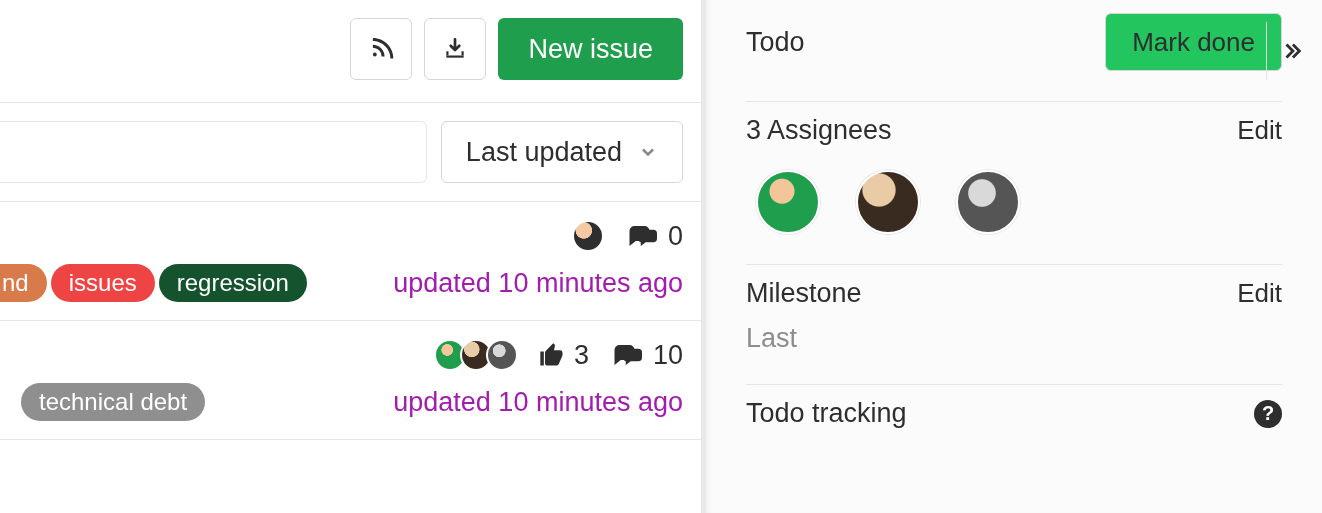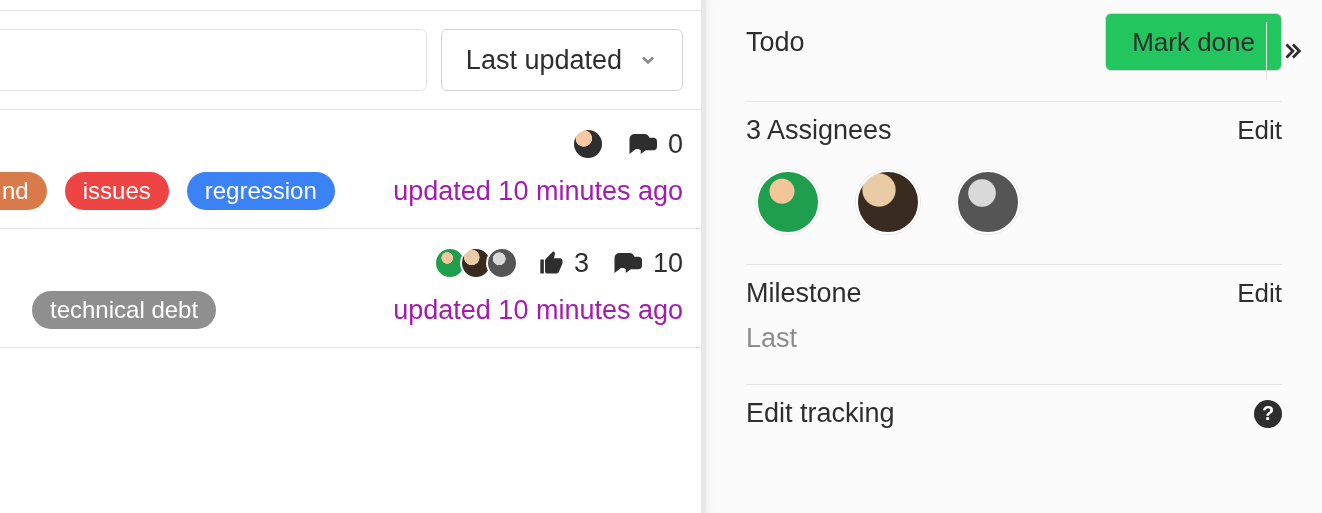--- a/index.html
+++ b/index.html
@@ -21,21 +21,21 @@
   .avatar-stack .avatar { margin-left: -6px; }
   .avatar-stack .avatar:first-child { margin-left: 0; }
   .avatar { width: 32px; height: 32px; border-radius: 50%; border: 2px solid #fff; display: inline-block; }
   .av-a { background: radial-gradient(circle at 35% 30%, #f5c9a3 30%, #2e2e2e 32%); border-color:#fff; }
   .av-b { background: radial-gradient(circle at 35% 30%, #e9cba6 28%, #3a2b20 30%); }
   .av-c { background: radial-gradient(circle at 40% 35%, #d9d9d9 25%, #555 27%); }
   .av-green { background: radial-gradient(circle at 40% 32%, #f3c69a 22%, #1f9e4e 24%); }
   .chat-icon { width: 36px; height: 30px; }
   .metric { display: flex; align-items: center; gap: 8px; font-weight: 500; }
   .issue-meta-bottom { display: flex; justify-content: flex-end; align-items: center; gap: 18px; margin-top: 8px; }
-  .labels { display: flex; gap: 18px; flex: 1; justify-content: flex-start; align-items: flex-start; padding-left: 0; overflow: hidden; }
+  .labels { display: flex; gap: 4px; flex: 1; justify-content: flex-start; align-items: flex-start; padding-left: 0; overflow: hidden; }
   .label { display: inline-flex; align-items: center; height: 38px; padding: 0 18px; border-radius: 19px; color: #fff; font-size: 24px; font-weight: 500; white-space: nowrap; }
   .label.partial-left { border-top-left-radius: 0; border-bottom-left-radius: 0; padding-left: 4px; margin-left: -2px; }
   .updated-text { font-size: 27px; color: #a21caf; }
 
   .sidebar { flex: 1; background: #fbfbfb; border-left: 4px solid #e9e9e9; box-shadow: inset 6px 0 8px -6px rgba(0,0,0,0.08); padding: 0 40px; position: relative; }
   .sb-block { border-bottom: 1px solid #e5e5e5; padding: 13px 0 30px; }
   .sb-block.no-border { border-bottom: none; }
   .sb-row { display: flex; justify-content: space-between; align-items: center; }
   .sb-title { font-size: 27px; color: #2e2e2e; font-weight: 400; }
   .sb-title.light { font-weight: 400; }
@@ -47,20 +47,35 @@
   .assignee-avatars .avatar { width: 64px; height: 64px; border: 2px solid #fff; box-shadow: 0 0 0 1px rgba(0,0,0,0.08); }
   .none-text { font-size: 27px; color: #8d8d8d; margin-top: 14px; }
   .help-icon { width: 28px; height: 28px; border-radius: 50%; background: #2e2e2e; color: #fff; display: inline-flex; align-items: center; justify-content: center; font-size: 20px; font-weight: 700; cursor: pointer; }
 </style>
 </head>
 <body>
 
 <div class="page">
   <div class="main">
 
+    <div class="actions-row">
+      <button class="icon-btn">
+        <svg viewBox="0 0 24 24" fill="currentColor">
+            <path d="M6 18a2 2 0 1 0 0 4 2 2 0 0 0 0-4zM4 10v3a9 9 0 0 1 9 9h3c0-6.63-5.37-12-12-12zm0-7v3c9.94 0 18 8.06 18 18h3C25 12.4 15.6 3 4 3z" transform="scale(0.9) translate(1 -1)"></path>
+          </svg>
+      </button>
+      <button class="icon-btn">
+        <svg viewBox="0 0 24 24" fill="currentColor">
+            <path d="M12 3v10m0 0l-4-4m4 4l4-4" stroke="currentColor" stroke-width="2.5" fill="none" stroke-linecap="round"></path>
+            <path d="M4 18h16v2H4z"></path>
+            <path d="M4 14h2v4H4zM18 14h2v4h-2z"></path>
+          </svg>
+      </button>
+      <button class="new-issue-btn">New issue</button>
+    </div>
 
     <div class="filter-row">
       <div class="search-box"></div>
       <button class="sort-btn">
         <span>Last updated</span>
         <svg viewBox="0 0 24 24" fill="none" stroke="currentColor" stroke-width="3">
             <path d="M6 9l6 6 6-6"></path>
           </svg>
       </button>
     </div>
@@ -75,21 +90,21 @@
                 <path d="M4 4h12a4 4 0 0 1 4 4v4a4 4 0 0 1-4 4H9l-5 4v-4a4 4 0 0 1 0-0V8a4 4 0 0 1 4-4z" transform="translate(-2 0)"></path>
                 <path d="M8 6h12a3 3 0 0 1 3 3v4a3 3 0 0 1-3 3h-6l-4 3v-3a3 3 0 0 1-2-3V9a3 3 0 0 1 0-3z" transform="translate(1 1)"></path>
               </svg>
             <span>0</span>
           </span>
         </div>
         <div class="issue-meta-bottom">
           <div class="labels">
             <span class="label partial-left" style="background:#d97a4a">nd</span>
             <span class="label" style="background:#ef4444">issues</span>
-            <span class="label" style="background:#3b82f6">regression</span>
+            <span class="label" style="background:#14532d">regression</span>
           </div>
           <span class="updated-text">updated 10 minutes ago</span>
         </div>
       </div>
 
       <div class="issue-row">
         <div class="issue-meta-top">
           <span class="avatar-stack">
             <span class="avatar av-green"></span>
             <span class="avatar av-b"></span>
@@ -103,21 +118,21 @@
           </span>
           <span class="metric">
             <svg class="chat-icon" viewBox="0 0 24 24" fill="currentColor">
                 <path d="M4 4h12a4 4 0 0 1 4 4v4a4 4 0 0 1-4 4H9l-5 4v-4V8a4 4 0 0 1 4-4z" transform="translate(-2 0)"></path>
                 <path d="M8 6h12a3 3 0 0 1 3 3v4a3 3 0 0 1-3 3h-6l-4 3v-3a3 3 0 0 1-2-3V9a3 3 0 0 1 0-3z" transform="translate(1 1)"></path>
               </svg>
             <span>10</span>
           </span>
         </div>
         <div class="issue-meta-bottom">
-          <div class="labels" style="padding-left:32px">
+          <div class="labels" style="padding-left:21px">
             <span class="label" style="background:#8f8f8f">technical debt</span>
           </div>
           <span class="updated-text">updated 10 minutes ago</span>
         </div>
       </div>
 
     </div>
   </div>
 
   <div class="sidebar">
@@ -150,18 +165,18 @@
     <div class="sb-block">
       <div class="sb-row">
         <span class="sb-title">Milestone</span>
         <span class="sb-action">Edit</span>
       </div>
       <div class="none-text">Last</div>
     </div>
 
     <div class="sb-block no-border" style="padding-bottom:4px">
       <div class="sb-row">
-        <span class="sb-title">Edit tracking</span>
+        <span class="sb-title">Todo tracking</span>
         <span class="help-icon">?</span>
       </div>
     </div>
   </div>
 </div>
 
 </body></html>

